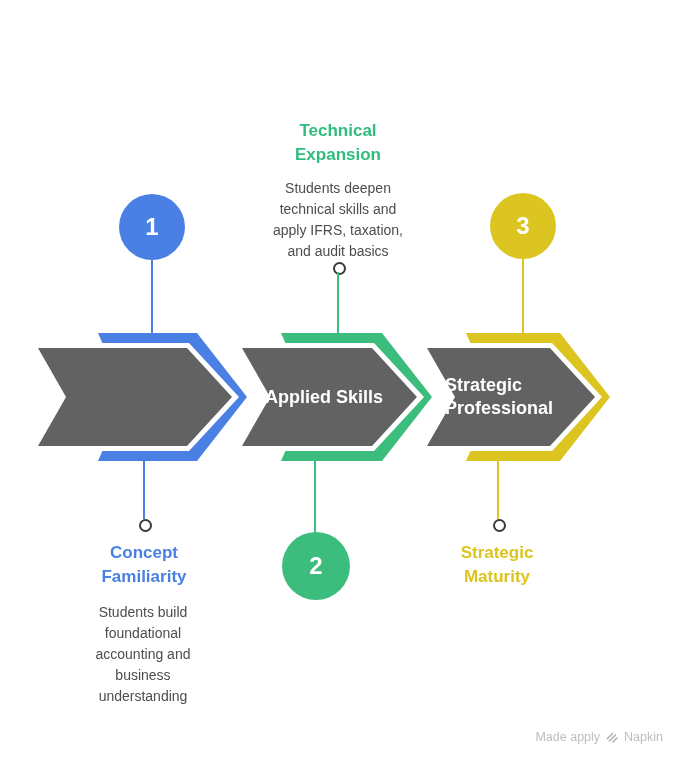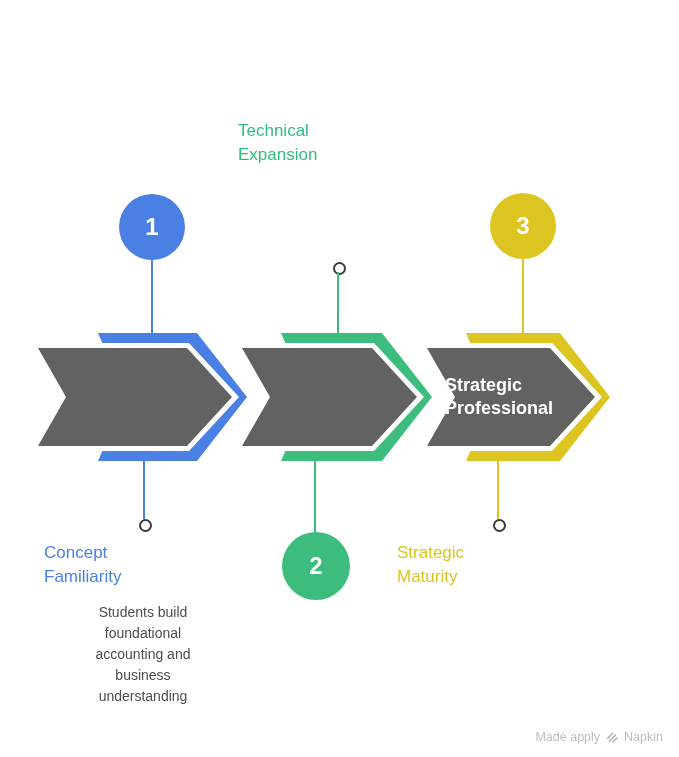--- a/index.html
+++ b/index.html
@@ -41,40 +41,44 @@
   
   .poly{position:absolute;inset:0;}
   .poly.white{background:#ffffff;}
   .poly.gray{background:#626262;}
 
   .arrow-label{
     color:#ffffff;font-size:18px;font-weight:700;line-height:23px;
   }
 
   .callout-title{
-    font-size:17px;font-weight:400;line-height:24px;text-align:left;
+    font-size:17px;font-weight:700;line-height:24px;text-align:center;
   }
   .callout-desc{
     font-size:14px;line-height:21px;color:#4d4d4d;text-align:center;
   }
 
   .footer{
     right:16px;top:730px;display:flex;align-items:center;gap:5px;
     color:#bdbdbd;font-size:12.5px;
   }
   .footer svg{display:block;}
 </style>
 </head>
 <body>
 
 <div class="canvas">
 
 
   <div class="abs callout-title tc-green preline" style="left:238px;top:119px;width:200px;">Technical
 Expansion</div>
+  <div class="abs callout-desc preline" style="left:263px;top:178px;width:150px;">Students deepen
+technical skills and
+apply IFRS, taxation,
+and audit basics</div>
 
   <div class="abs step-circle bg-blue" style="left:119px;top:194px;">
     <span>1</span>
   </div>
   <div class="abs step-circle bg-yellow" style="left:490px;top:193px;">
     <span>3</span>
   </div>
   <div class="abs step-circle big bg-green" style="left:282px;top:532px;">
     <span>2</span>
   </div>
@@ -95,20 +99,21 @@
   <div class="poly gray" style="clip-path:polygon(38px 348px,187px 348px,232px 397px,187px 446px,38px 446px,66px 397px);"></div>
 
   <div class="poly bg-green" style="clip-path:polygon(281px 333px,382px 333px,432px 397px,382px 461px,281px 461px,309px 397px);"></div>
   <div class="poly white" style="clip-path:polygon(237px 343px,374px 343px,424px 397px,374px 451px,237px 451px,265px 397px);"></div>
   <div class="poly gray" style="clip-path:polygon(242px 348px,372px 348px,417px 397px,372px 446px,242px 446px,270px 397px);"></div>
 
   <div class="poly bg-yellow" style="clip-path:polygon(466px 333px,560px 333px,610px 397px,560px 461px,466px 461px,494px 397px);"></div>
   <div class="poly white" style="clip-path:polygon(422px 343px,552px 343px,602px 397px,552px 451px,422px 451px,450px 397px);"></div>
   <div class="poly gray" style="clip-path:polygon(427px 348px,550px 348px,595px 397px,550px 446px,427px 446px,455px 397px);"></div>
 
+  <div class="abs arrow-label center" style="left:254px;top:386px;width:140px;">Applied Skills</div>
   <div class="abs arrow-label preline" style="left:445px;top:374px;width:130px;">Strategic
 Professional</div>
 
   <div class="abs callout-title tc-blue preline" style="left:44px;top:541px;width:200px;">Concept
 Familiarity</div>
   <div class="abs callout-desc preline" style="left:67px;top:602px;width:152px;">Students build
 foundational
 accounting and
 business
 understanding</div>

